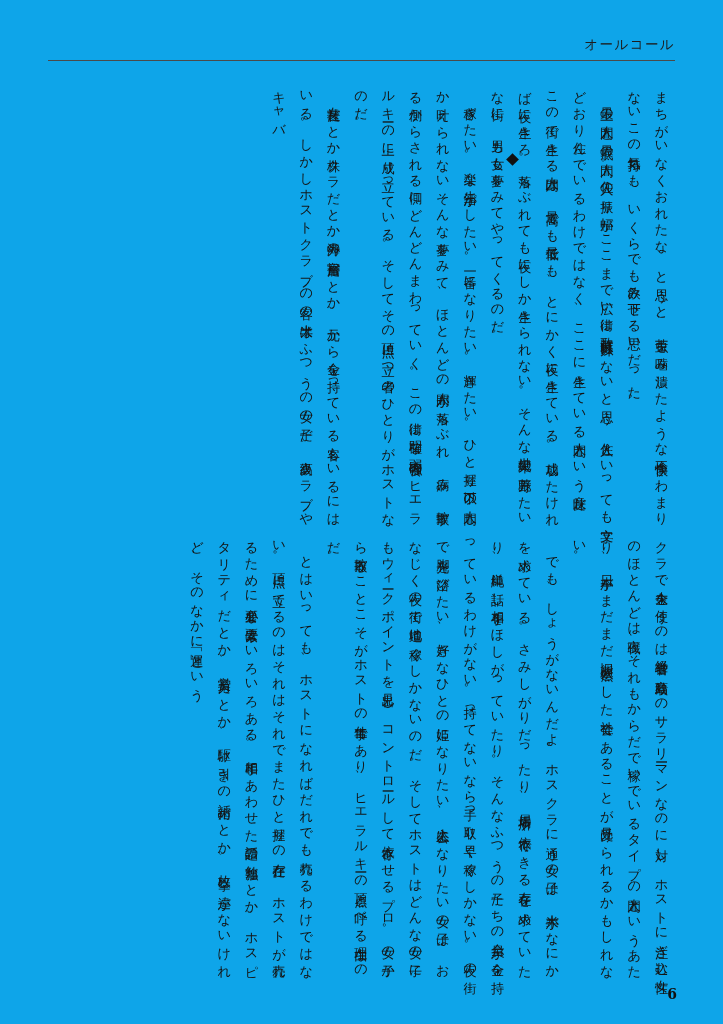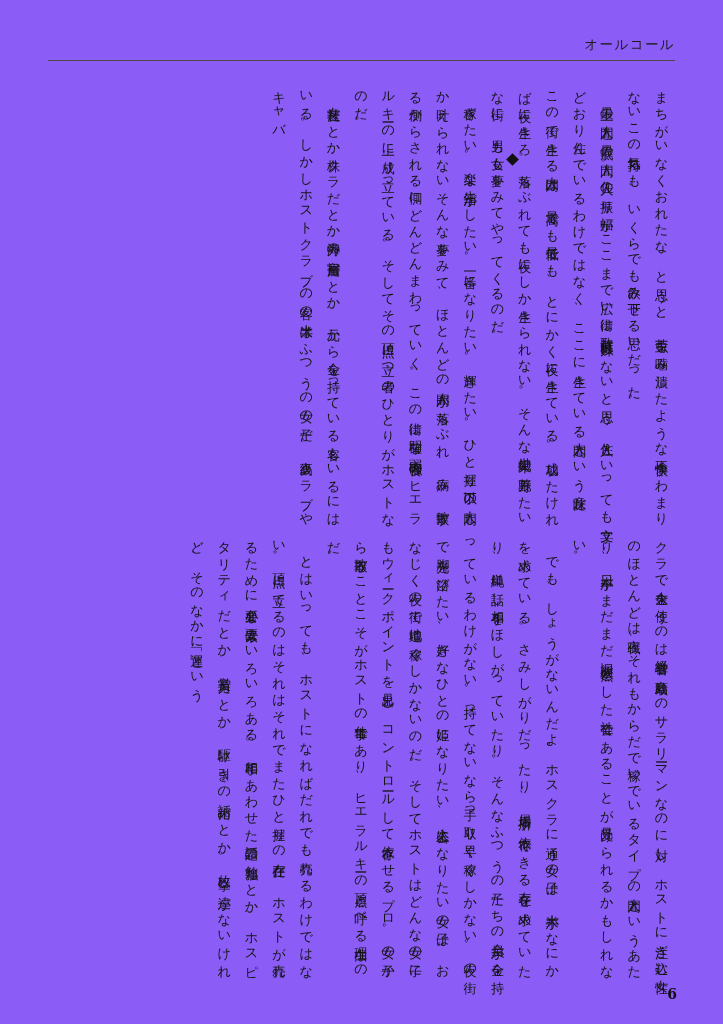--- a/index.html
+++ b/index.html
@@ -8,21 +8,21 @@
     background: #ffffff;
   }
   body {
     font-family: "DejaVu Serif", "Liberation Serif", serif;
     color: #1a1a1a;
   }
   #page {
     position: relative;
     width: 723px;
     height: 1024px;
-    background: #8b5cf6;
+    background: #0ea5e9;
     overflow: hidden;
   }
 
   
   .header-area {
     position: absolute;
     top: 36px;
     left: 0;
     width: 723px;
     height: 30px;

